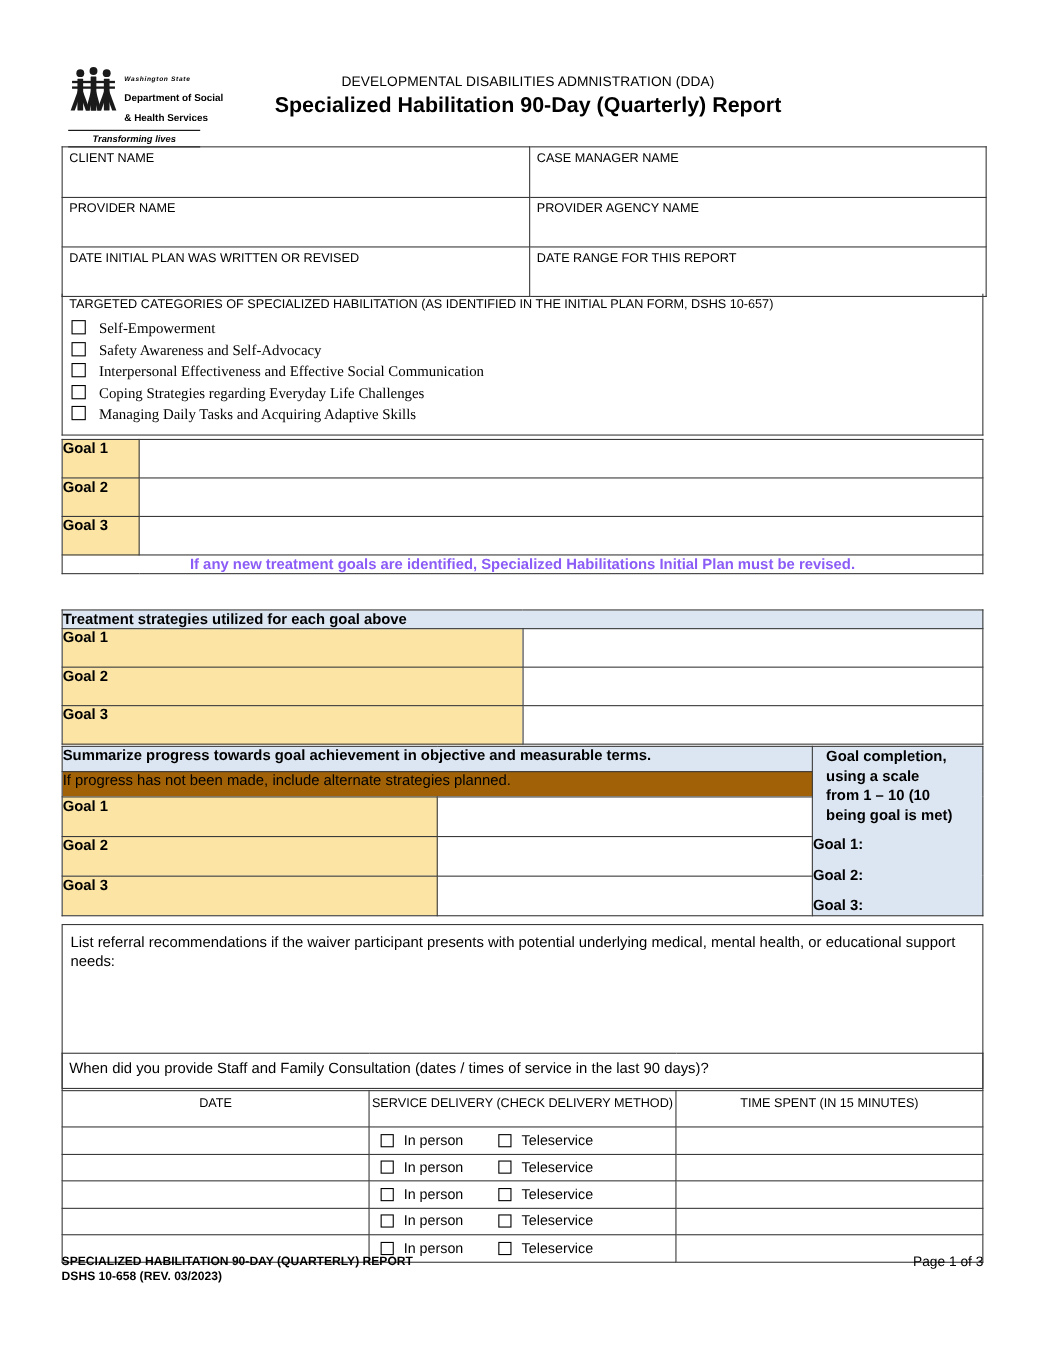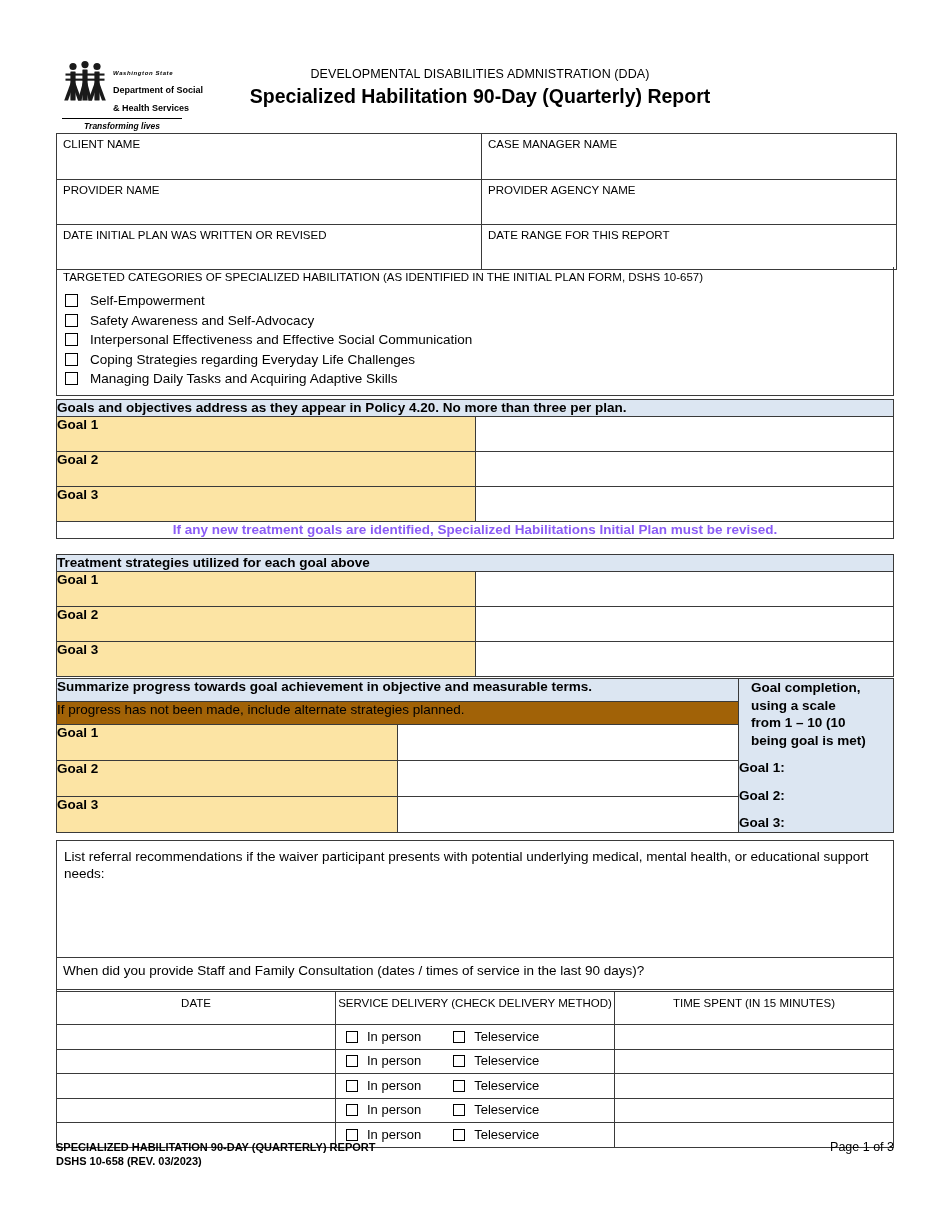--- a/index.html
+++ b/index.html
@@ -138,23 +138,23 @@
     padding: 0;
   }
   .cats-title {
     font-size: 11.5px;
     padding: 4px 0 0 6px;
     line-height: 13px;
   }
   .cb-list { margin-top: 7px; }
   .cb-row {
     display: flex;
-    align-items: center;
     height: 19.5px;
     padding-left: 8px;
+    font-family: Liberation Serif, serif;
   }
   .cbox {
     width: 13px;
     height: 13px;
     border: 1.4px solid #000;
     background: #fff;
     box-sizing: border-box;
     flex: 0 0 13px;
   }
   .cb-row .cb-text {
@@ -378,23 +378,20 @@
           <span class="cbox"></span>
           <span class="cb-text">Managing Daily Tasks and Acquiring Adaptive Skills</span>
         </div>
       </div>
     </div>
   </div>
 
   <div class="frame goals">
     <table class="tbl">
       <tbody>
-          <tr>
-        <td colspan="2" class="band">Goals and objectives address as they appear in Policy 4.20.  No more than three per plan.</td>
-      </tr>
       <tr>
         <td class="goalcell rowh">Goal 1</td>
         <td class="blankcell rowh"></td>
       </tr>
       <tr>
         <td class="goalcell rowh">Goal 2</td>
         <td class="blankcell rowh"></td>
       </tr>
       <tr>
         <td class="goalcell rowh">Goal 3</td>

